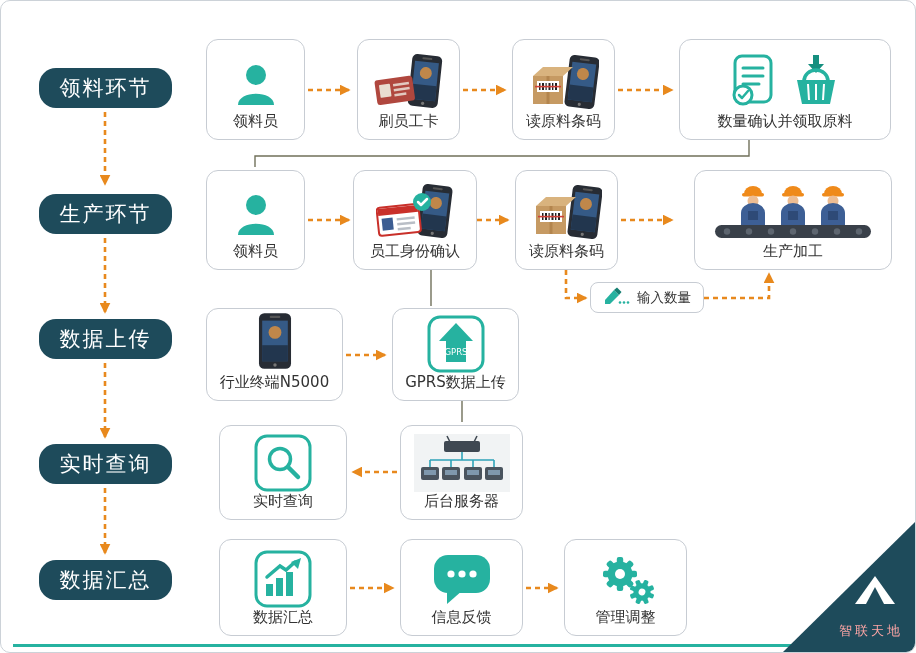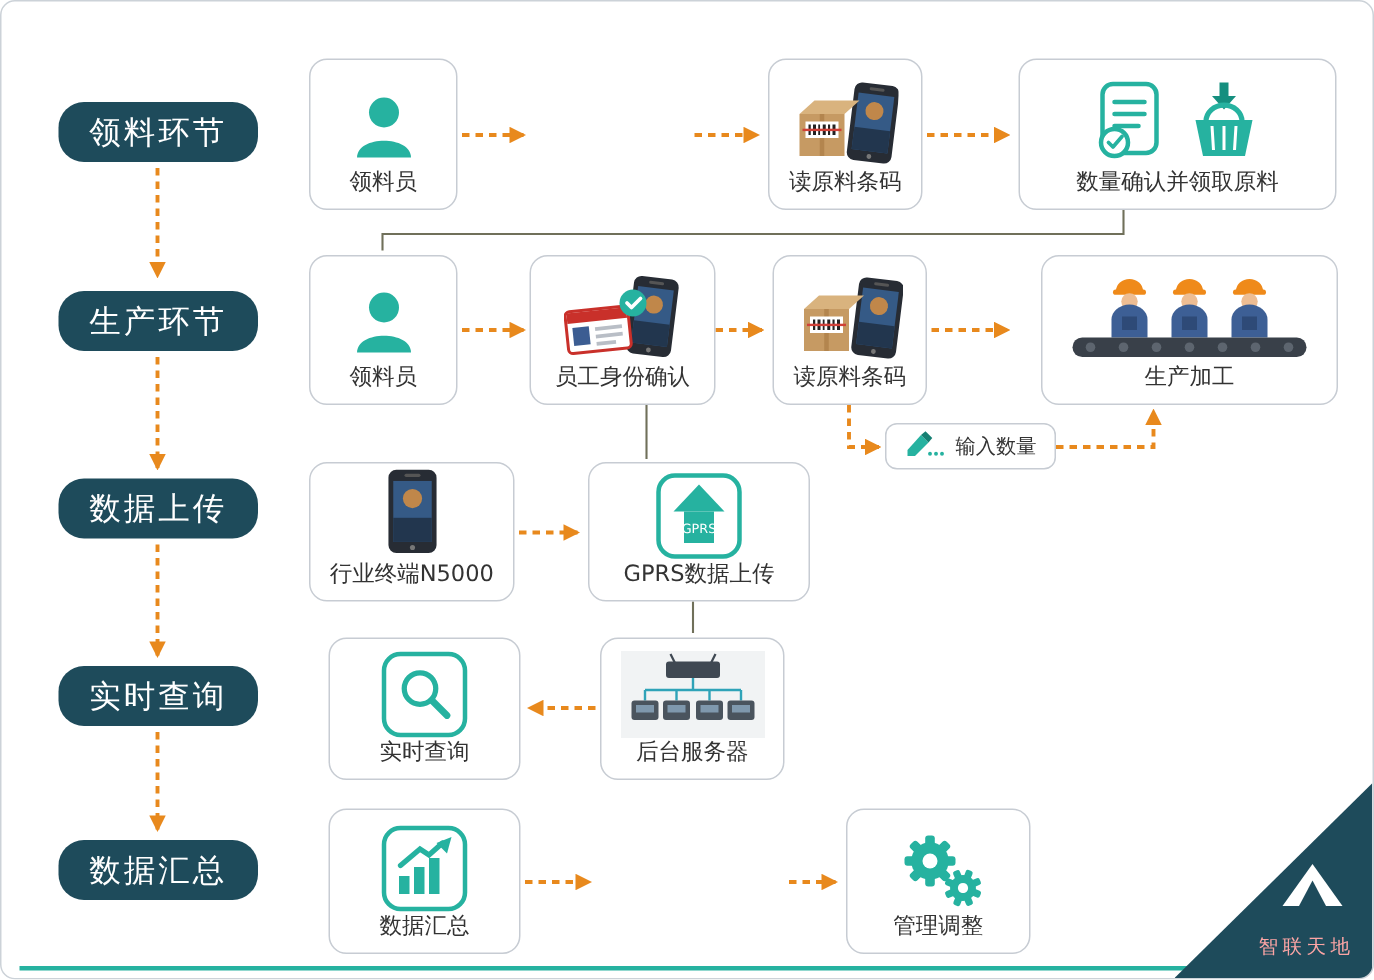--- a/index.html
+++ b/index.html
@@ -27,21 +27,21 @@
   .p-barcode1{left:511px;top:38px;width:103px;height:101px}
   .p-confirm{left:678px;top:38px;width:212px;height:101px}
   .p-picker2{left:205px;top:169px;width:99px;height:100px}
   .p-identity{left:352px;top:169px;width:124px;height:100px}
   .p-barcode2{left:514px;top:169px;width:103px;height:100px}
   .p-production{left:693px;top:169px;width:198px;height:100px}
   .p-inputqty{left:589px;top:281px;width:114px;height:31px;flex-direction:row;justify-content:center;
               align-items:center;gap:6px;padding:2px 6px;border-radius:8px;}
   .p-inputqty .nlabel{font-size:13.5px;}
   .p-terminal{left:205px;top:307px;width:137px;height:93px}
-  .p-gprs{left:391px;top:307px;width:148px;height:93px}
+  .p-gprs{left:391px;top:307px;width:127px;height:93px}
   .p-query{left:218px;top:424px;width:128px;height:95px}
   .p-server{left:399px;top:424px;width:123px;height:95px}
   .p-summary{left:218px;top:538px;width:128px;height:97px}
   .p-feedback{left:399px;top:538px;width:123px;height:97px}
   .p-adjust{left:563px;top:538px;width:123px;height:97px}
   .bottom-line{position:absolute;left:12px;right:12px;bottom:5px;height:3px;
                background:var(--c-teal,#26b2a0);z-index:1;}
   .logo-corner{position:absolute;right:0;bottom:0;width:132px;height:130px;
                background:var(--c-dark,#1e4b5b);
                clip-path:polygon(100% 0,100% 100%,0 100%);z-index:3;}
@@ -117,20 +117,35 @@
   <div class="node p-picker1">
     <div class="ic">
       <svg width="52" height="52" viewBox="0 0 52 52">
         <circle cx="26" cy="16" r="10" class="f-teal"></circle>
         <path d="M8 46 C8 31 44 31 44 46 Z" class="f-teal"></path>
       </svg>
     </div>
     <div class="nlabel">领料员</div>
   </div>
 
+  <div class="node p-swipe">
+    <div class="ic">
+      <svg width="70" height="58" viewBox="0 0 70 58">
+        <use href="#phone-sym" transform="translate(36,1) rotate(6 15 26)"></use>
+        <g transform="rotate(-8 20 38)">
+          <rect x="2" y="24" width="38" height="25" rx="3" fill="#b0473e"></rect>
+          <rect x="6" y="29" width="11" height="13" rx="1" fill="#e9ded1"></rect>
+          <rect x="20" y="30" width="16" height="2.5" fill="#e2c9c0"></rect>
+          <rect x="20" y="35" width="16" height="2.5" fill="#e2c9c0"></rect>
+          <rect x="20" y="40" width="12" height="2.5" fill="#e2c9c0"></rect>
+        </g>
+      </svg>
+    </div>
+    <div class="nlabel">刷员工卡</div>
+  </div>
 
   <div class="node p-barcode1">
     <div class="ic">
       <svg width="70" height="58" viewBox="0 0 70 58">
         <use href="#phone-sym" transform="translate(38,2) rotate(7 15 26)"></use>
         <polygon points="4,22 14,13 44,13 34,22" fill="#d9b37e"></polygon>
         <rect x="4" y="22" width="30" height="28" fill="#c69a63"></rect>
         <rect x="17.5" y="22" width="3" height="28" fill="#b3854e"></rect>
         <rect x="8" y="27" width="22" height="11" fill="#fff"></rect>
         <rect x="10" y="29" width="1.5" height="7" fill="#222"></rect>
@@ -333,20 +348,32 @@
         <rect x="12" y="34" width="7" height="12" class="f-teal"></rect>
         <rect x="22" y="28" width="7" height="18" class="f-teal"></rect>
         <rect x="32" y="22" width="7" height="24" class="f-teal"></rect>
         <path d="M13 27 L26 16 L32 20 L41 12" fill="none" class="s-teal" stroke-width="3.5" stroke-linecap="round"></path>
         <polygon points="47,8 37,12 44,19" class="f-teal"></polygon>
       </svg>
     </div>
     <div class="nlabel">数据汇总</div>
   </div>
 
+  <div class="node p-feedback">
+    <div class="ic">
+      <svg width="62" height="58" viewBox="0 0 62 58">
+        <rect x="3" y="5" width="56" height="38" rx="14" class="f-teal"></rect>
+        <polygon points="16,40 16,54 32,40" class="f-teal"></polygon>
+        <circle cx="20" cy="24" r="3.6" fill="#fff"></circle>
+        <circle cx="31" cy="24" r="3.6" fill="#fff"></circle>
+        <circle cx="42" cy="24" r="3.6" fill="#fff"></circle>
+      </svg>
+    </div>
+    <div class="nlabel">信息反馈</div>
+  </div>
 
   <div class="node p-adjust">
     <div class="ic">
       <svg width="66" height="58" viewBox="0 0 66 58">
         <g transform="translate(27,24)" class="f-teal">
           <rect x="-3.2" y="-17" width="6.4" height="9" rx="2"></rect>
           <rect x="-3.2" y="-17" width="6.4" height="9" rx="2" transform="rotate(45)"></rect>
           <rect x="-3.2" y="-17" width="6.4" height="9" rx="2" transform="rotate(90)"></rect>
           <rect x="-3.2" y="-17" width="6.4" height="9" rx="2" transform="rotate(135)"></rect>
           <rect x="-3.2" y="-17" width="6.4" height="9" rx="2" transform="rotate(180)"></rect>

